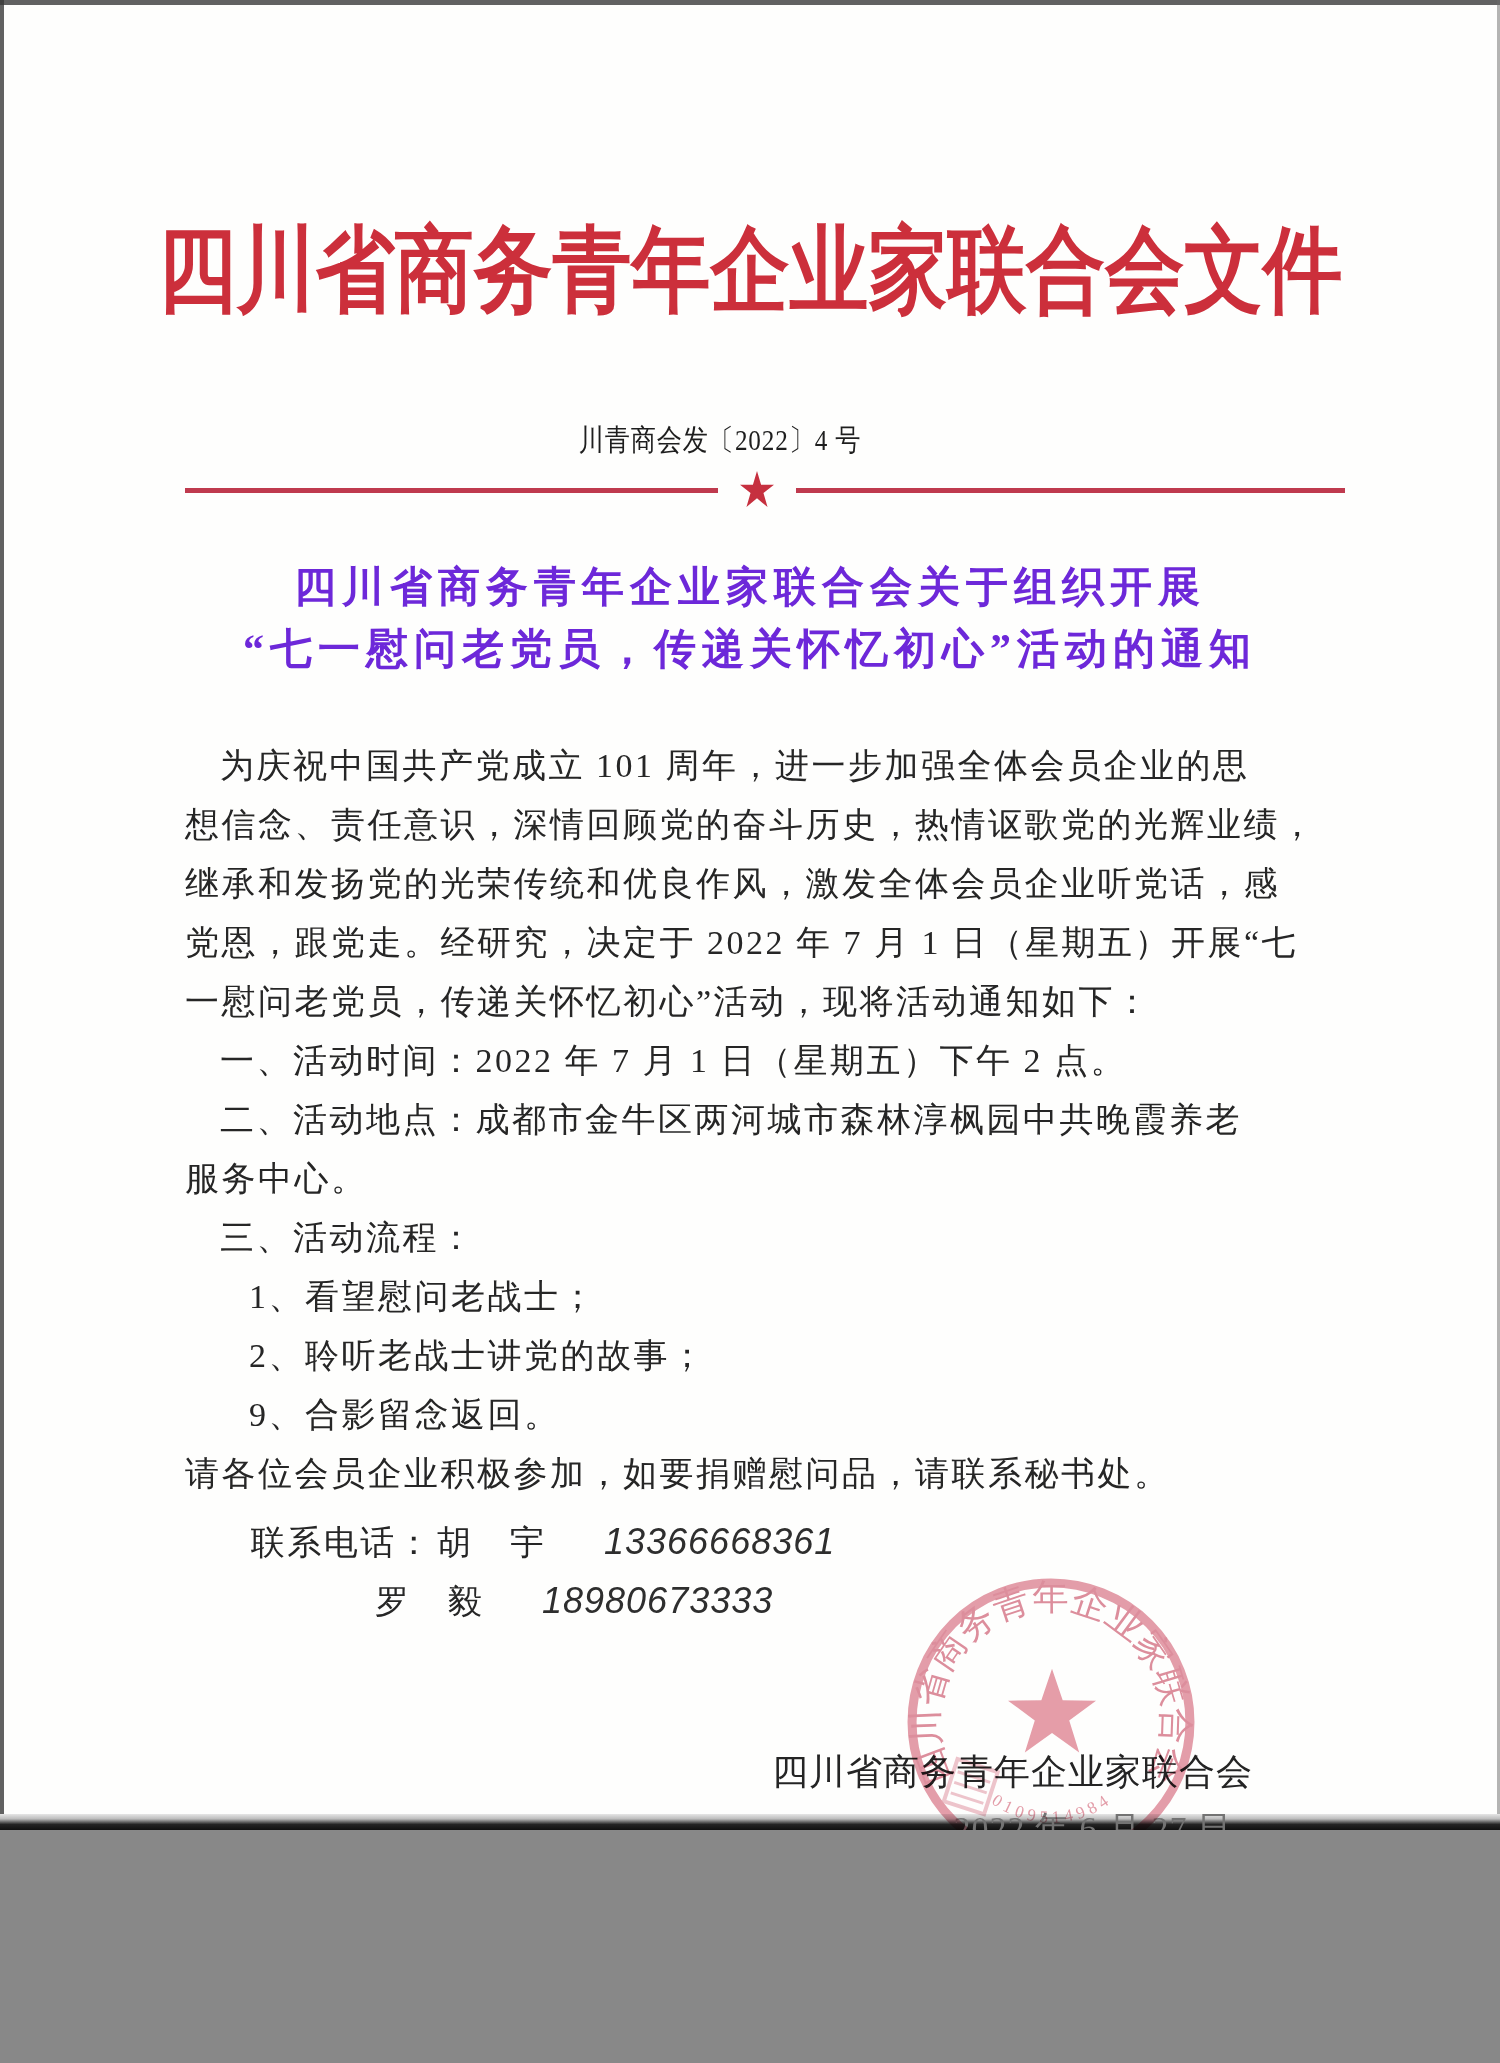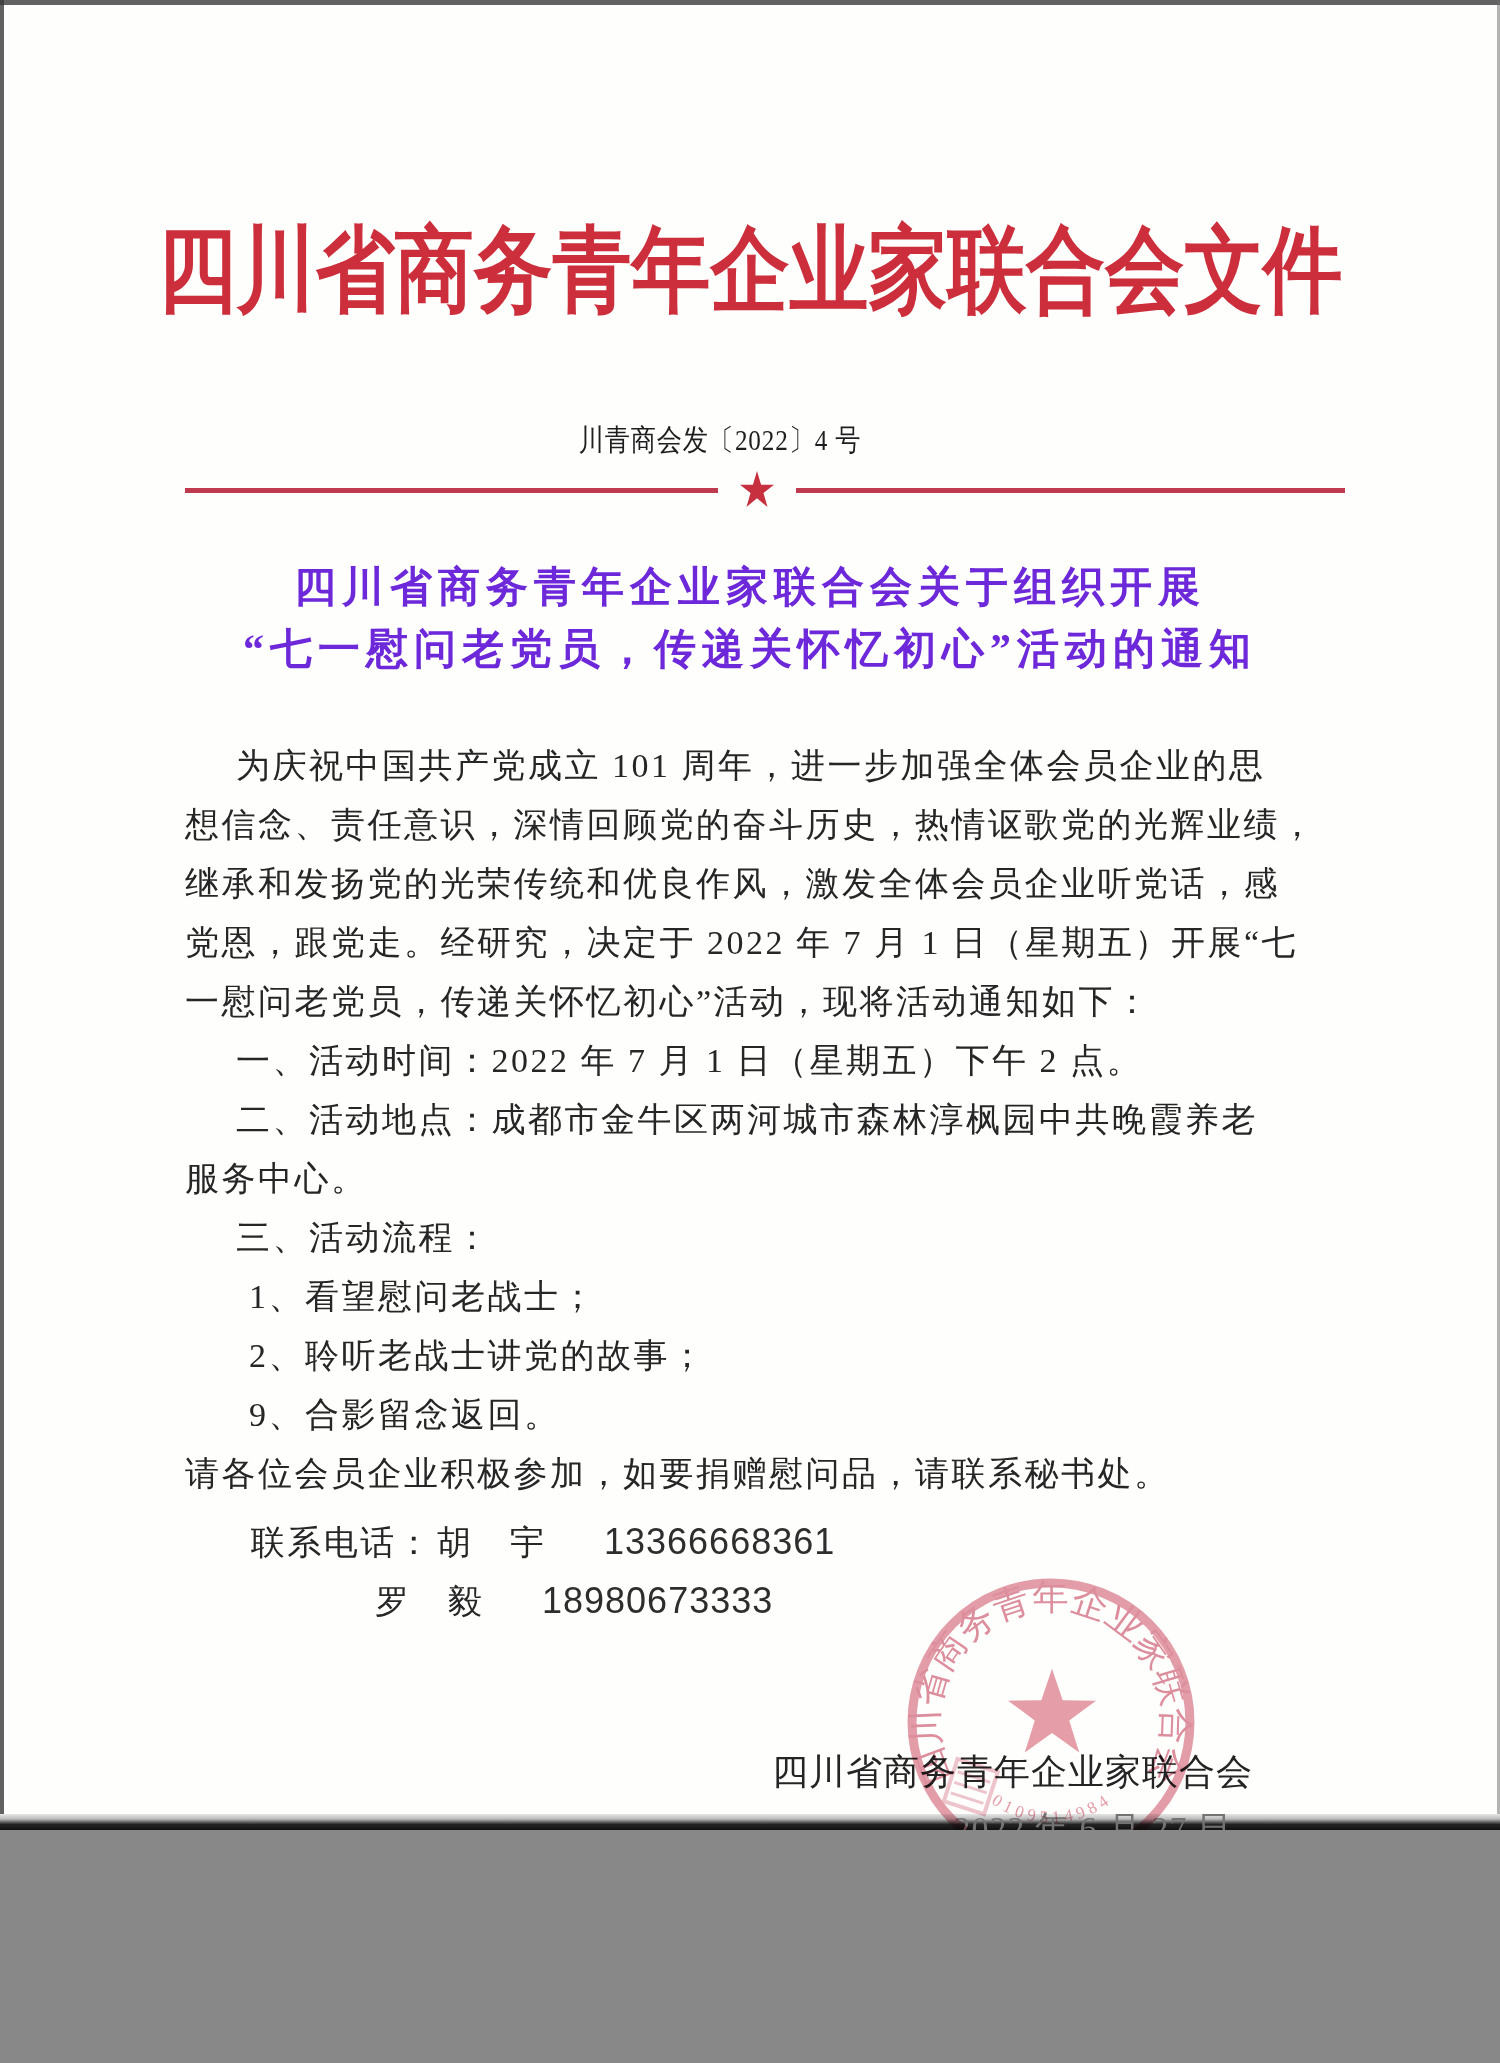--- a/index.html
+++ b/index.html
@@ -36,28 +36,28 @@
   }
   
   .notice-title{
     position:absolute;top:556px;left:185px;width:1130px;text-align:center;
     font-size:42px;font-weight:bold;line-height:62px;color:#6d28d9;letter-spacing:6px;
   }
   .notice-title div{white-space:nowrap;}
   
   .body-block{position:absolute;top:736px;left:185px;width:1130px;font-size:34px;letter-spacing:2.5px;}
   .line{height:59px;line-height:59px;white-space:nowrap;}
-  .ind2{margin-left:51px;}
+  .ind2{margin-left:35px;}
   .ind3{margin-left:64px;}
   .contact{margin-top:9px;}
   .c-label{display:inline-block;width:190px;text-align:center;}
   .c-spacer{display:inline-block;width:190px;}
   .c-name{display:inline-block;width:125px;}
   .c-phone{display:inline-block;margin-left:42px;font-family:"Liberation Sans","DejaVu Sans",sans-serif;
-    font-size:36px;letter-spacing:1px;color:#2e2e2e;}
+    font-size:36px;letter-spacing:1px;color:#2e2e2e;font-style:italic;}
   .contact .c-row{margin-left:62px;}
   
   .signature{position:absolute;top:1748px;right:247px;font-size:36px;letter-spacing:1px;white-space:nowrap;color:#242424;}
   .sig-date{position:absolute;top:1806px;right:268px;font-size:34px;letter-spacing:1px;white-space:nowrap;color:#737373;}
   
   .seal{position:absolute;left:905px;top:1576px;width:292px;height:292px;mix-blend-mode:multiply;opacity:.88;}
   .seal text{font-family:"Liberation Serif","DejaVu Serif",serif;}
 </style>
 </head>
 <body>

